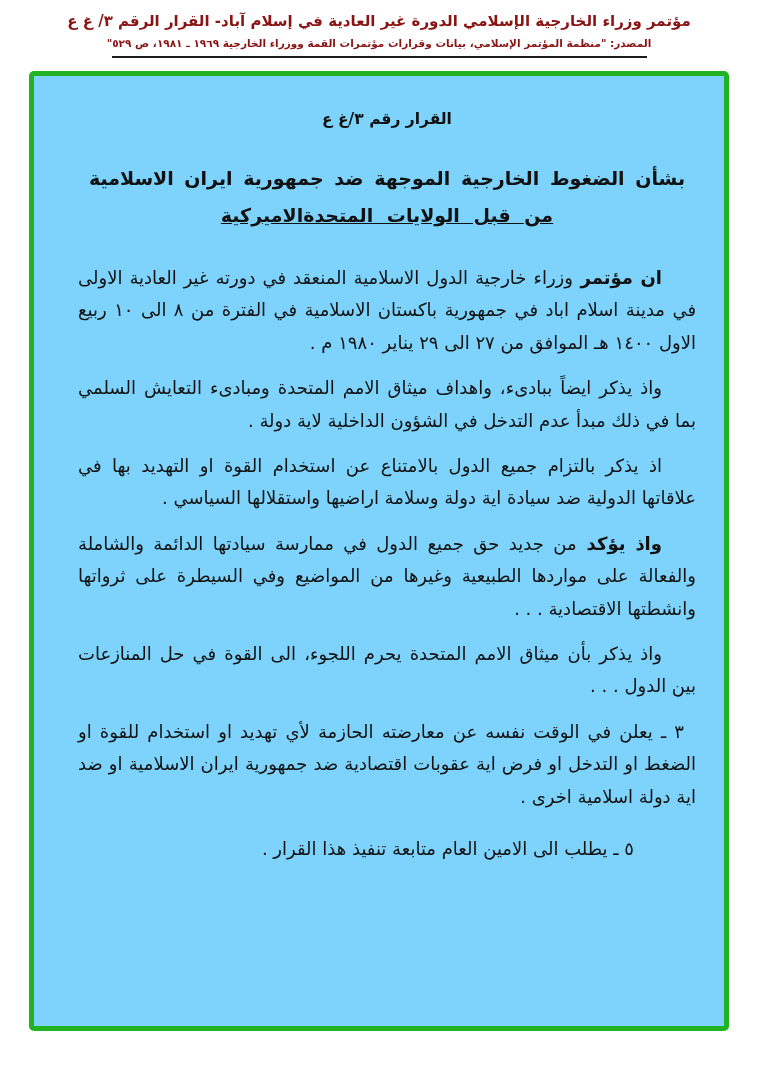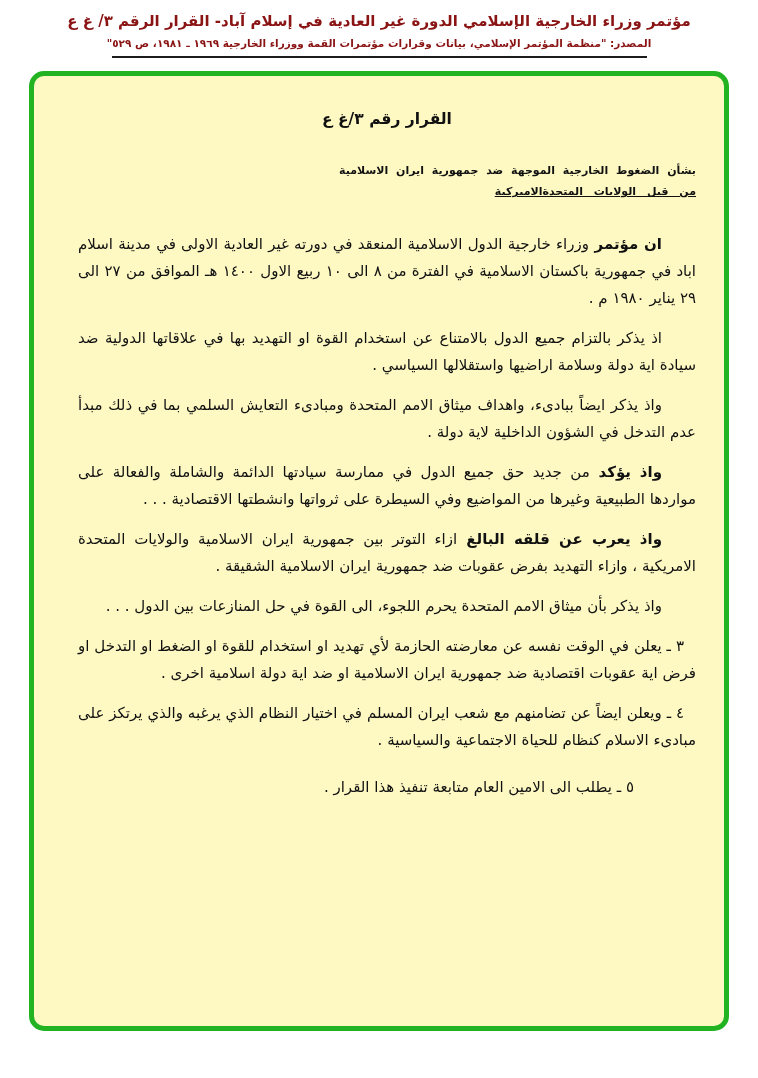--- a/index.html
+++ b/index.html
@@ -40,42 +40,42 @@
     border: 0;
     border-top: 2px solid #1c1c1c;
     height: 0;
   }
   .doc-frame {
     direction: rtl;
     margin: 13px auto 0;
     width: 700px;
     height: 960px;
     border: 5px solid #21b321;
-    border-radius: 15px;
+    border-radius: 5px;
     padding: 26px 28px 20px 44px;
-    background: #fef9c3;
+    background: #7dd3fc;
   }
   .doc-title {
     text-align: center;
     font-size: 15.5px;
     font-weight: 600;
     margin: 8px 0 0;
   }
   .doc-subtitle {
-    text-align: right;
-    font-size: 11px;
+    text-align: center;
+    font-size: 19px;
     font-weight: bold;
     margin-top: 32px;
     line-height: 1.95;
   }
   .subtitle-l1 { display: block; word-spacing: 4px; }
   .subtitle-l2 { display: block; word-spacing: 7px; text-decoration: underline; }
   .body-text {
     margin-top: 28px;
-    font-size: 15px;
+    font-size: 18px;
     line-height: 1.8;
   }
   .para {
     text-align: justify;
     text-indent: 34px;
     margin: 0 0 13px;
   }
   .para .lead { font-weight: bold; }
   .item {
     text-align: justify;
@@ -105,34 +105,32 @@
 
     <div class="doc-subtitle">
       <span class="subtitle-l1">بشأن الضغوط الخارجية الموجهة ضد جمهورية ايران الاسلامية</span>
       <span class="subtitle-l2">من قبل الولايات المتحدةالاميركية</span>
     </div>
 
     <div class="body-text">
 
       <p class="para"><span class="lead">ان مؤتمر </span><span>وزراء خارجية الدول الاسلامية المنعقد في دورته غير العادية الاولى في مدينة اسلام اباد في جمهورية باكستان الاسلامية في الفترة من ٨ الى ١٠ ربيع الاول ١٤٠٠ هـ الموافق من ٢٧ الى ٢٩ يناير ١٩٨٠ م .</span></p>
 
+      <p class="para"><span class="lead"></span><span>واذ يذكر ايضاً ببادىء، واهداف ميثاق الامم المتحدة ومبادىء التعايش السلمي بما في ذلك مبدأ عدم التدخل في الشؤون الداخلية لاية دولة .</span></p>
+
       <p class="para"><span class="lead"></span><span>اذ يذكر بالتزام جميع الدول بالامتناع عن استخدام القوة او التهديد بها في علاقاتها الدولية ضد سيادة اية دولة وسلامة اراضيها واستقلالها السياسي .</span></p>
-
-      <p class="para"><span class="lead"></span><span>واذ يذكر ايضاً ببادىء، واهداف ميثاق الامم المتحدة ومبادىء التعايش السلمي بما في ذلك مبدأ عدم التدخل في الشؤون الداخلية لاية دولة .</span></p>
 
       <p class="para"><span class="lead">واذ يؤكد </span><span>من جديد حق جميع الدول في ممارسة سيادتها الدائمة والشاملة والفعالة على مواردها الطبيعية وغيرها من المواضيع وفي السيطرة على ثرواتها وانشطتها الاقتصادية . . .</span></p>
 
-      <p class="para"><span class="lead">واذ يعرب عن قلقه البالغ </span><span>ازاء التوتر بين جمهورية ايران الاسلامية والولايات المتحدة الامريكية ، وازاء التهديد بفرض عقوبات ضد جمهورية ايران الاسلامية الشقيقة .</span></p>
 
       <p class="para"><span class="lead"></span><span>واذ يذكر بأن ميثاق الامم المتحدة يحرم اللجوء، الى القوة في حل المنازعات بين الدول . . .</span></p>
 
 
 
 
       <p class="item"><span>٣ ـ يعلن في الوقت نفسه عن معارضته الحازمة لأي تهديد او استخدام للقوة او الضغط او التدخل او فرض اية عقوبات اقتصادية ضد جمهورية ايران الاسلامية او ضد اية دولة اسلامية اخرى .</span></p>
 
-      <p class="item"><span>٤ ـ ويعلن ايضاً عن تضامنهم مع شعب ايران المسلم في اختيار النظام الذي يرغبه والذي يرتكز على مبادىء الاسلام كنظام للحياة الاجتماعية والسياسية .</span></p>
 
       <p class="item item-last"><span>٥ ـ يطلب الى الامين العام متابعة تنفيذ هذا القرار .</span></p>
 
     </div>
   </div>
 </div>
 
 </body></html>

